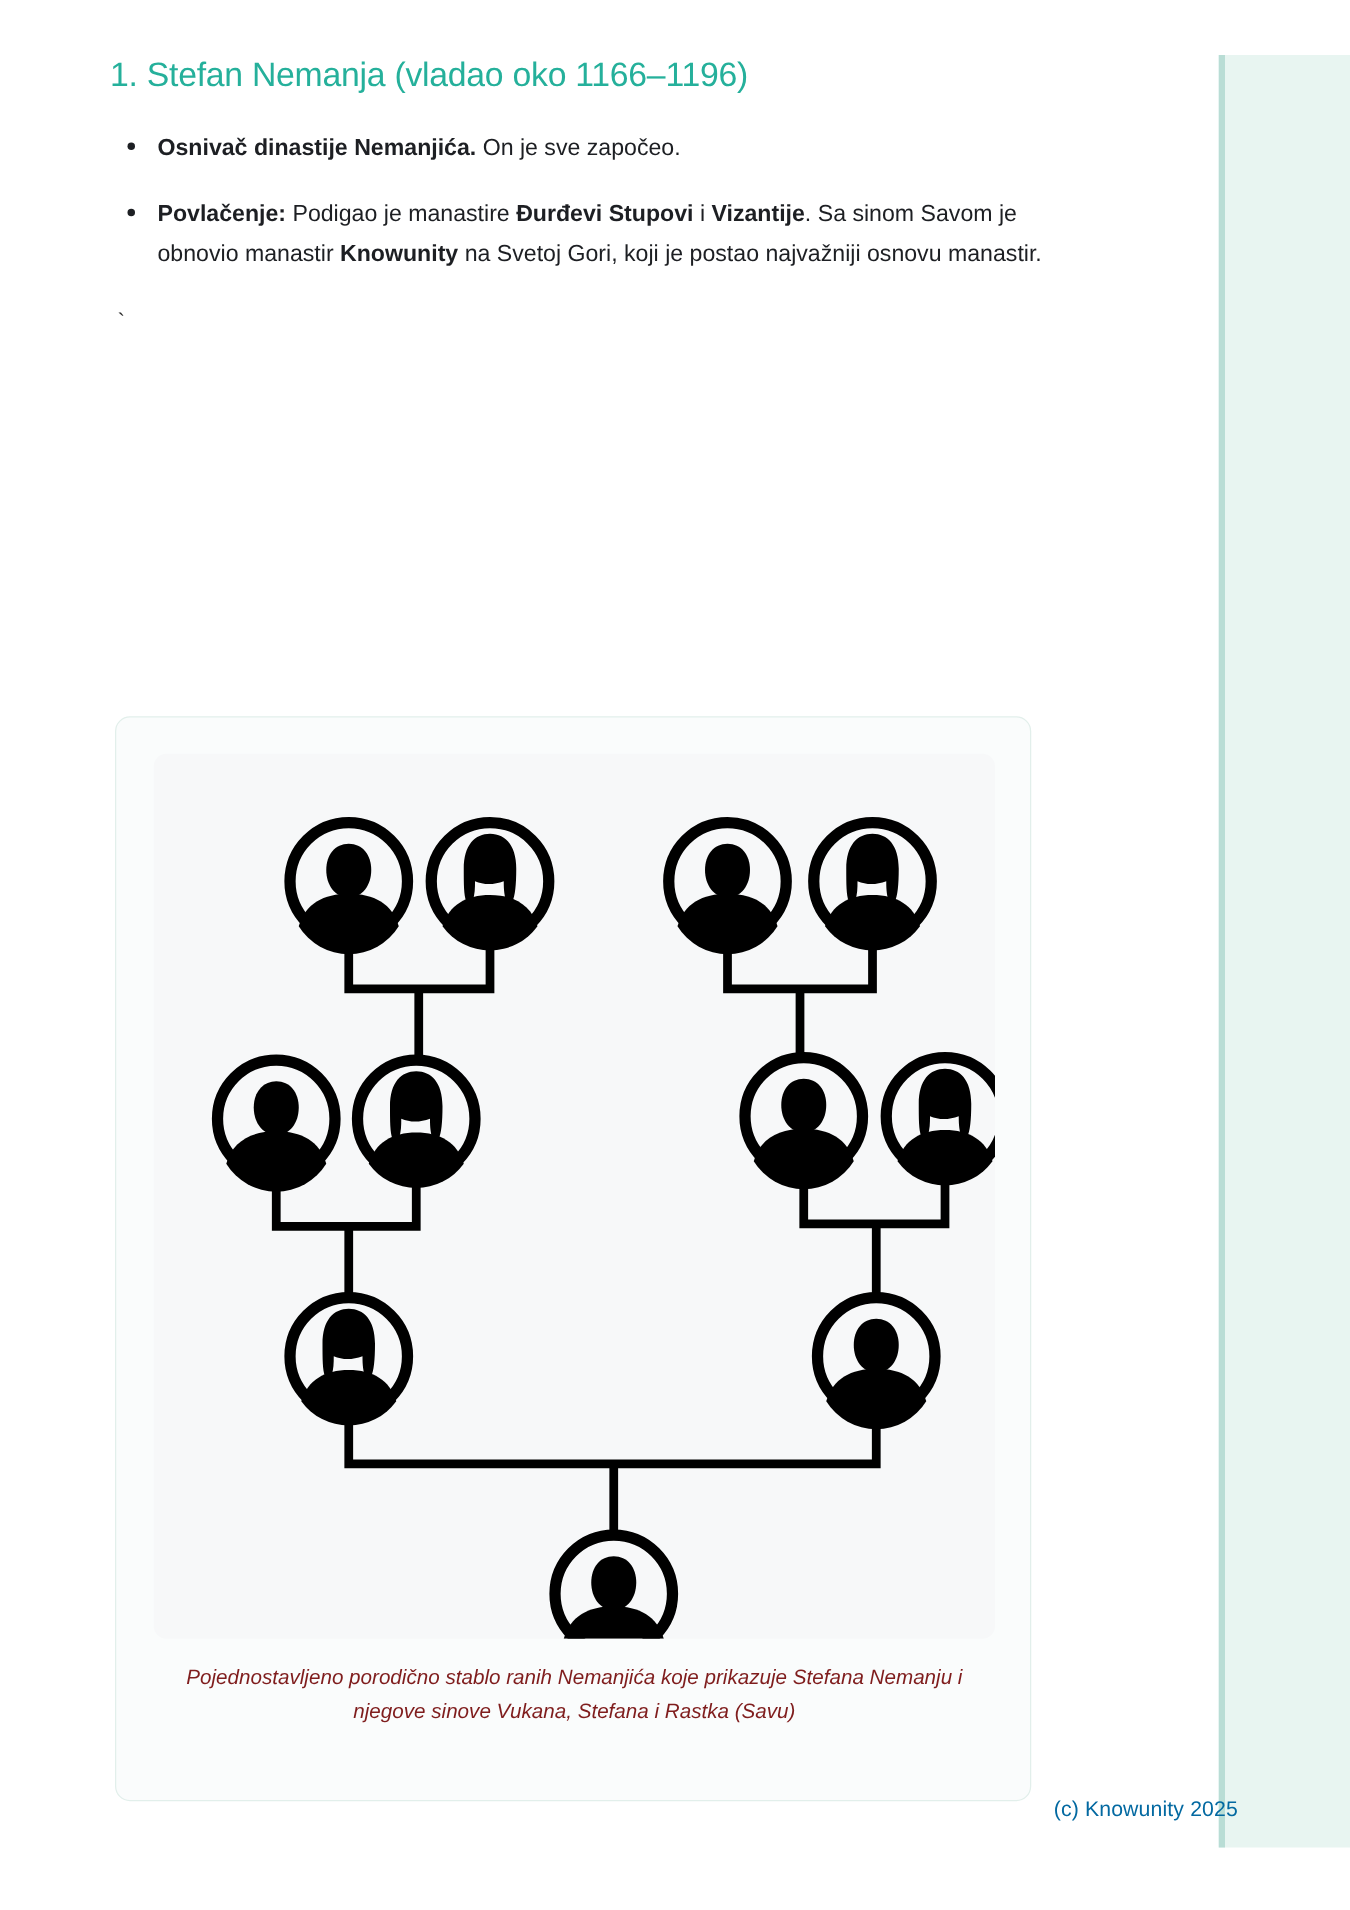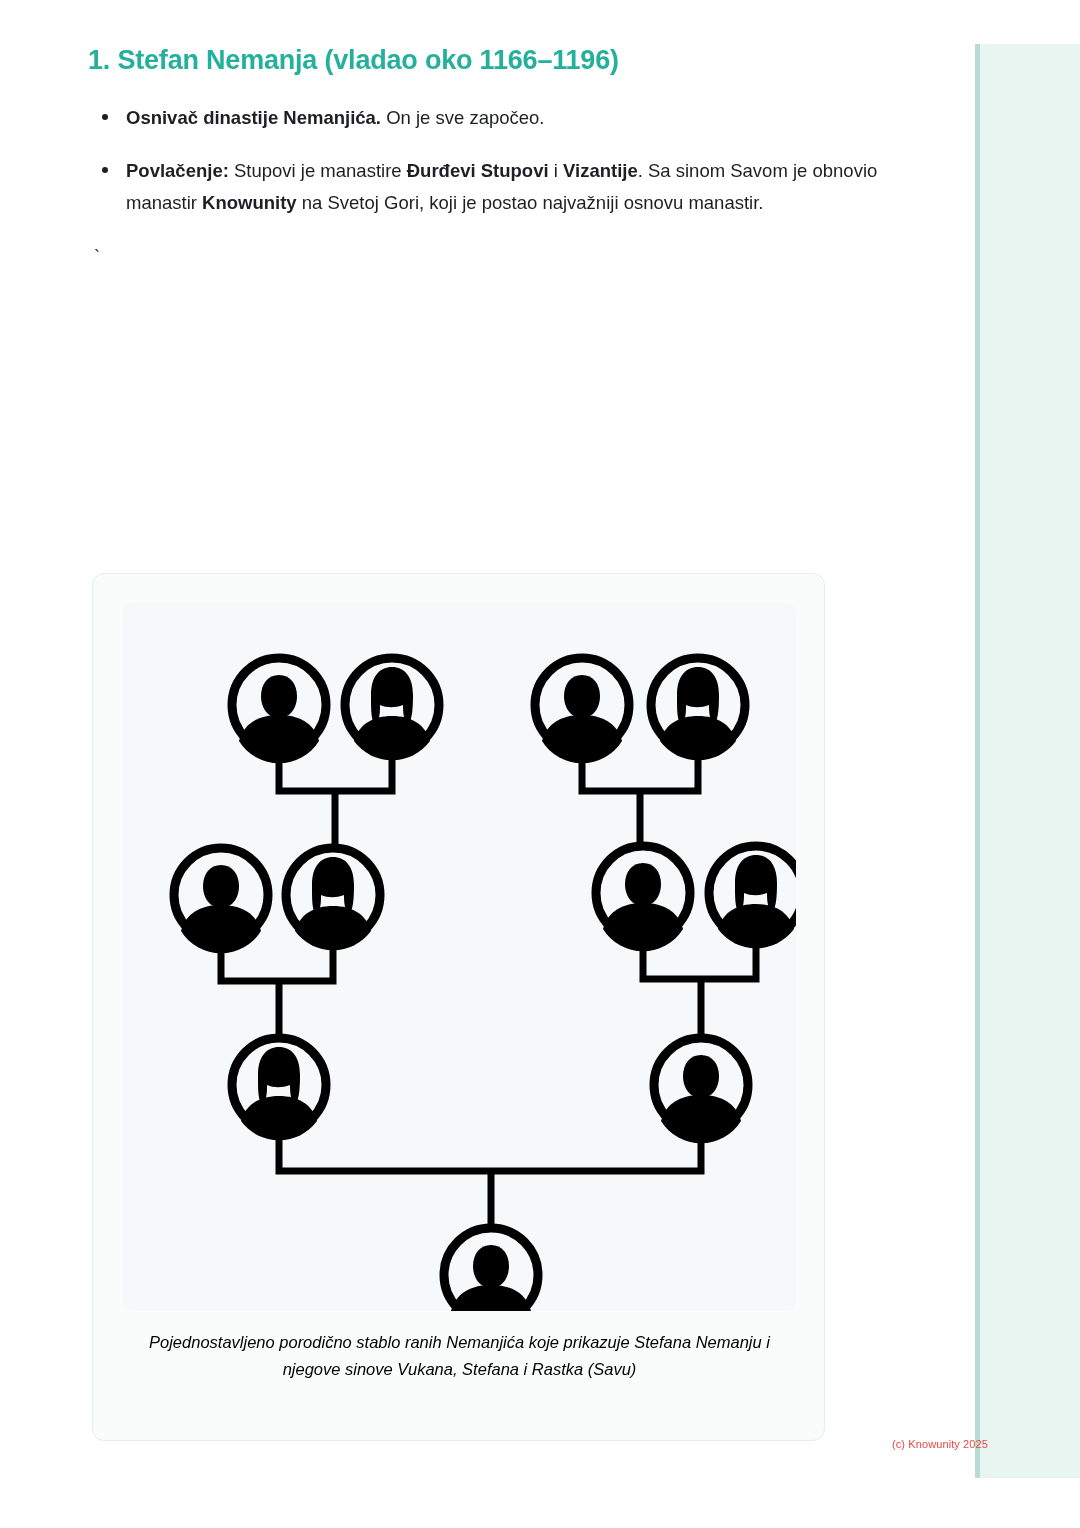--- a/index.html
+++ b/index.html
@@ -41,21 +41,21 @@
   .content {
     position: absolute;
     left: 88px;
     top: 44px;
     width: 790px;
   }
 
   h1.page-title {
     color: #25b09b;
     font-size: 27px;
-    font-weight: bold;
+    font-weight: normal;
     letter-spacing: -0.2px;
     line-height: 1.25;
     margin-bottom: 24px;
   }
 
   ul.bullets {
     list-style: none;
     margin: 0 0 16px 2px;
     padding: 0;
   }
@@ -118,30 +118,30 @@
 
   .figure-caption {
     position: absolute;
     left: 30px;
     top: 755px;
     width: 673px;
     text-align: center;
     font-style: italic;
     font-size: 16.5px;
     line-height: 1.65;
-    color: #000000;
+    color: #7f1d1d;
   }
 
   
   .watermark {
     position: absolute;
-    left: 892px;
+    left: 843px;
     top: 1438px;
-    font-size: 11px;
-    color: #ef4444;
+    font-size: 17px;
+    color: #0369a1;
     letter-spacing: 0.1px;
     white-space: nowrap;
   }
 </style>
 </head>
 <body>
 
 <div id="page">
 
   <div class="side-strip"></div>
@@ -156,21 +156,21 @@
       <li>
         <span class="dot"></span>
         <b>Osnivač dinastije Nemanjića.</b><span> On je sve započeo.</span>
       </li>
 
 
 
 
       <li>
         <span class="dot"></span>
-        <b>Povlačenje:</b><span> Stupovi je manastire </span><b>Đurđevi Stupovi</b><span> i </span><b>Vizantije</b><span>. Sa sinom Savom je obnovio manastir </span><b>Knowunity</b><span> na Svetoj Gori, koji je postao najvažniji osnovu manastir.</span>
+        <b>Povlačenje:</b><span> Podigao je manastire </span><b>Đurđevi Stupovi</b><span> i </span><b>Vizantije</b><span>. Sa sinom Savom je obnovio manastir </span><b>Knowunity</b><span> na Svetoj Gori, koji je postao najvažniji osnovu manastir.</span>
       </li>
 
     </ul>
 
     <div class="tick-line">`</div>
 
   </div>
 
   <div class="figure-card">
 

